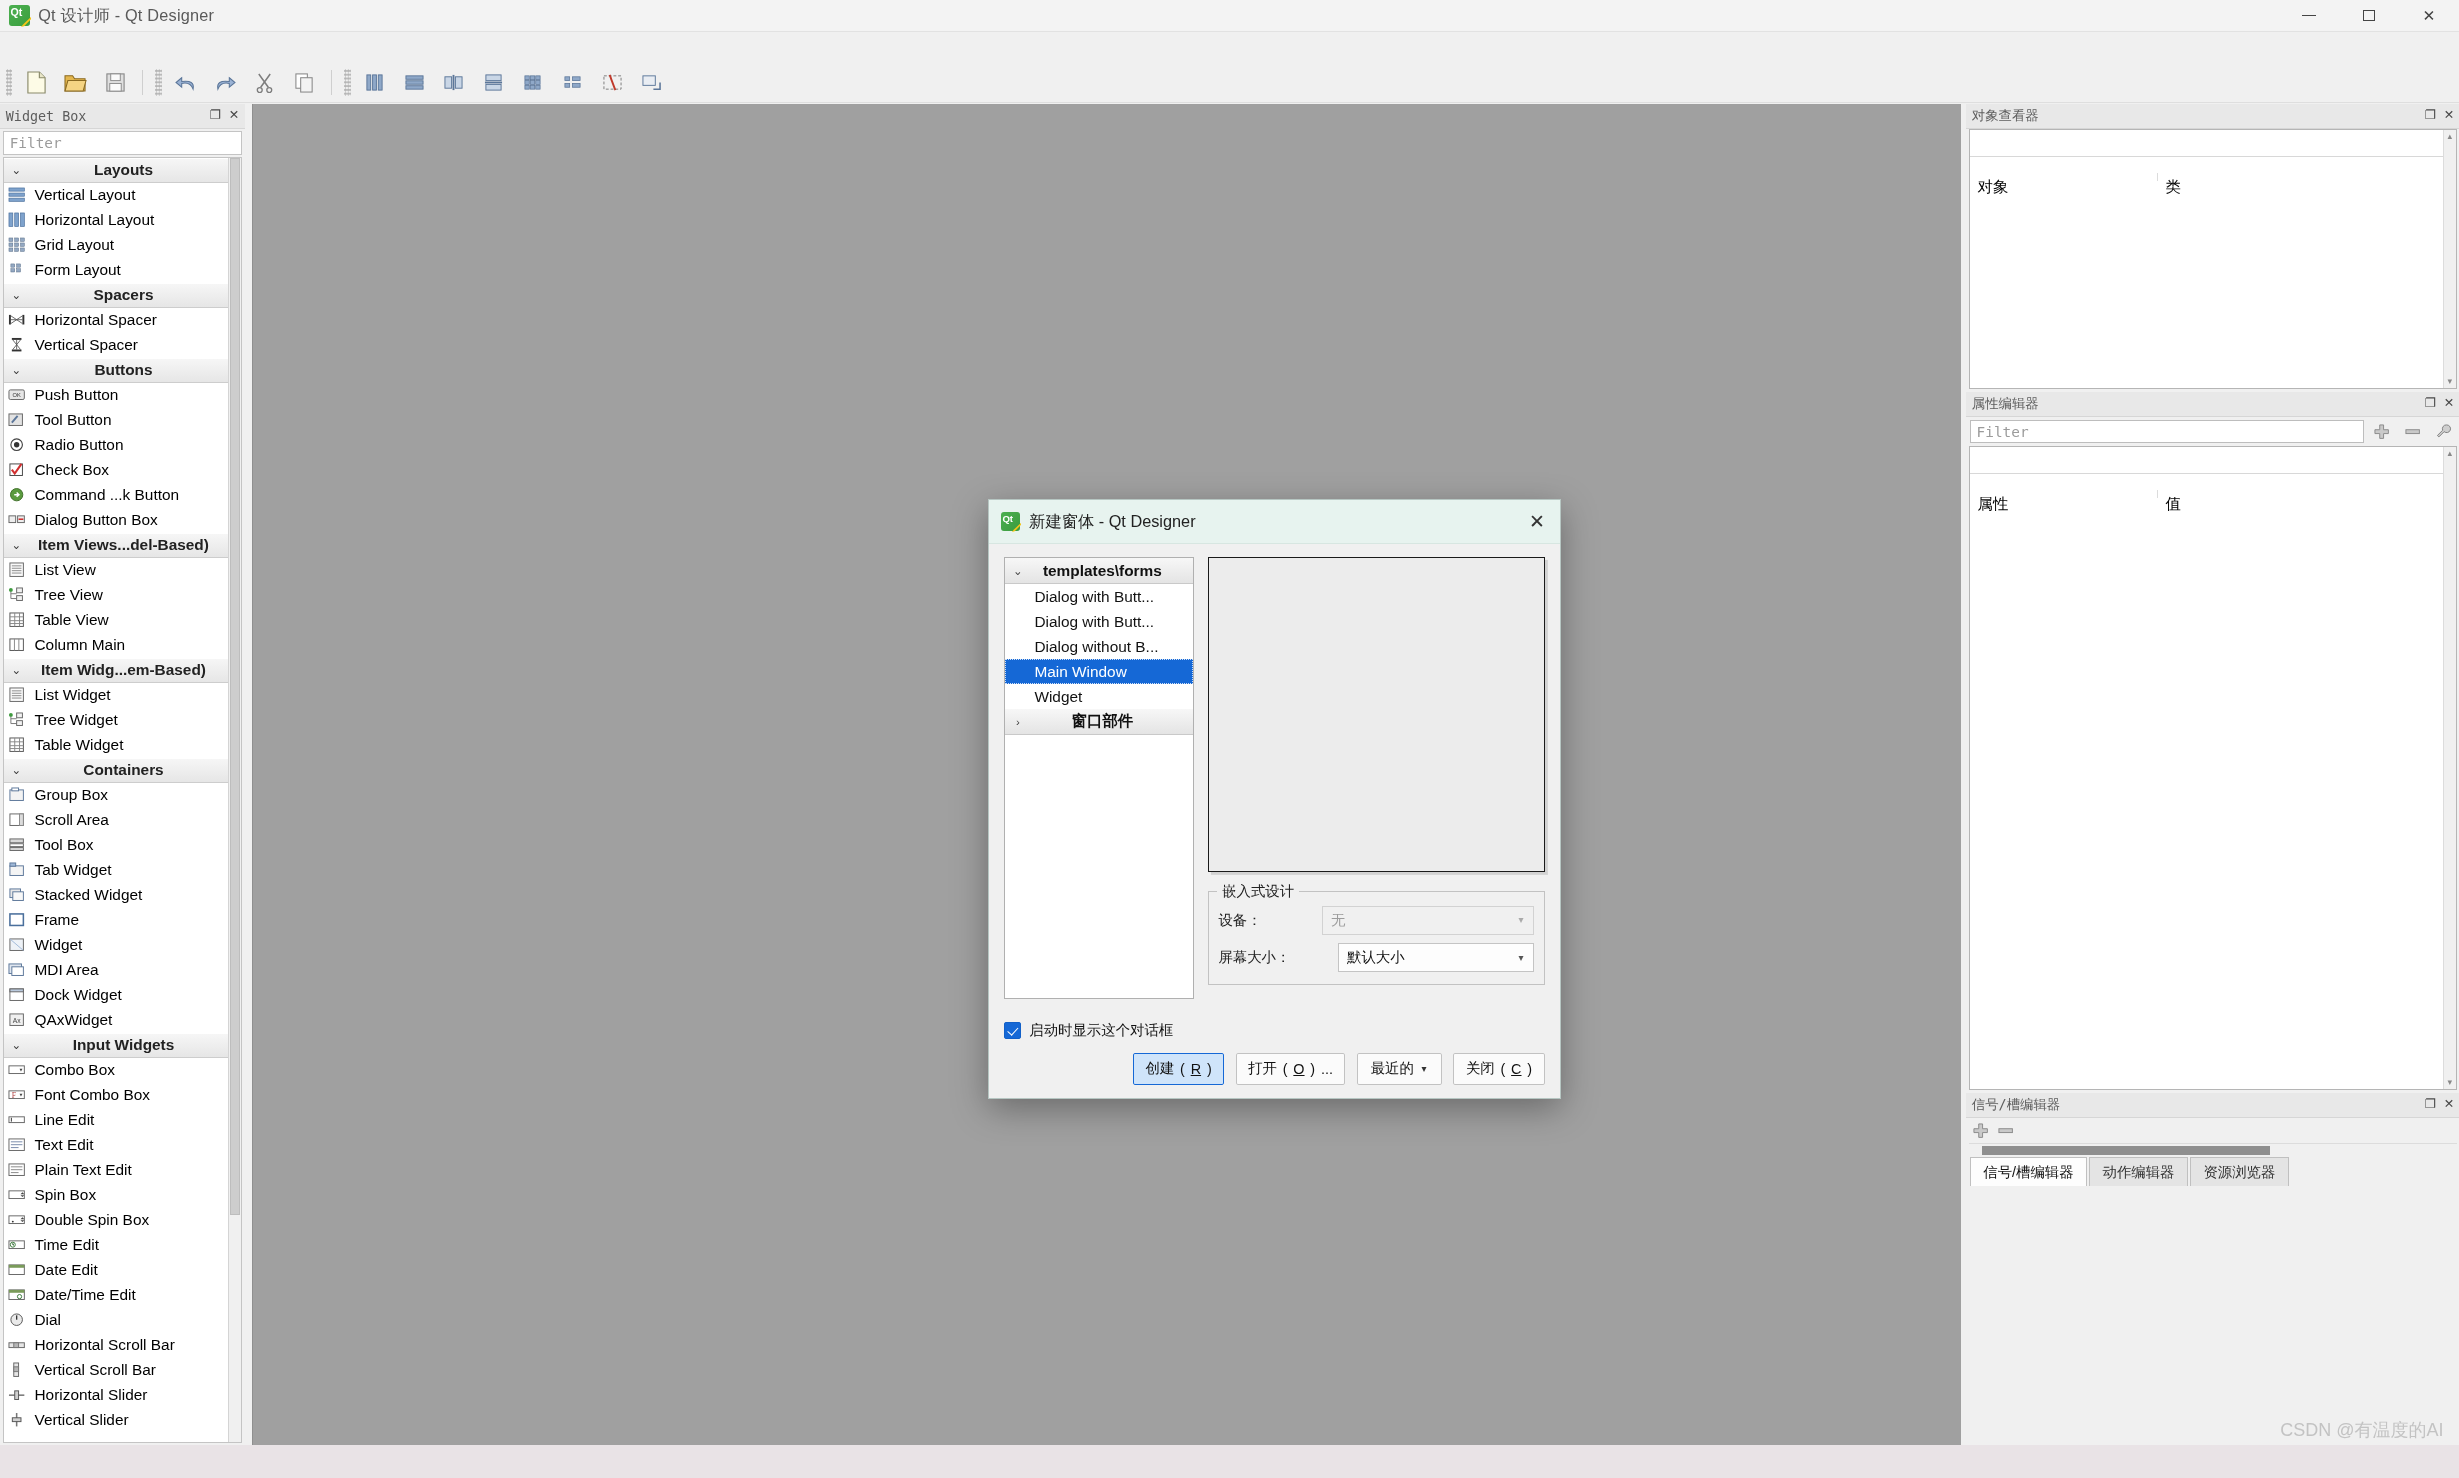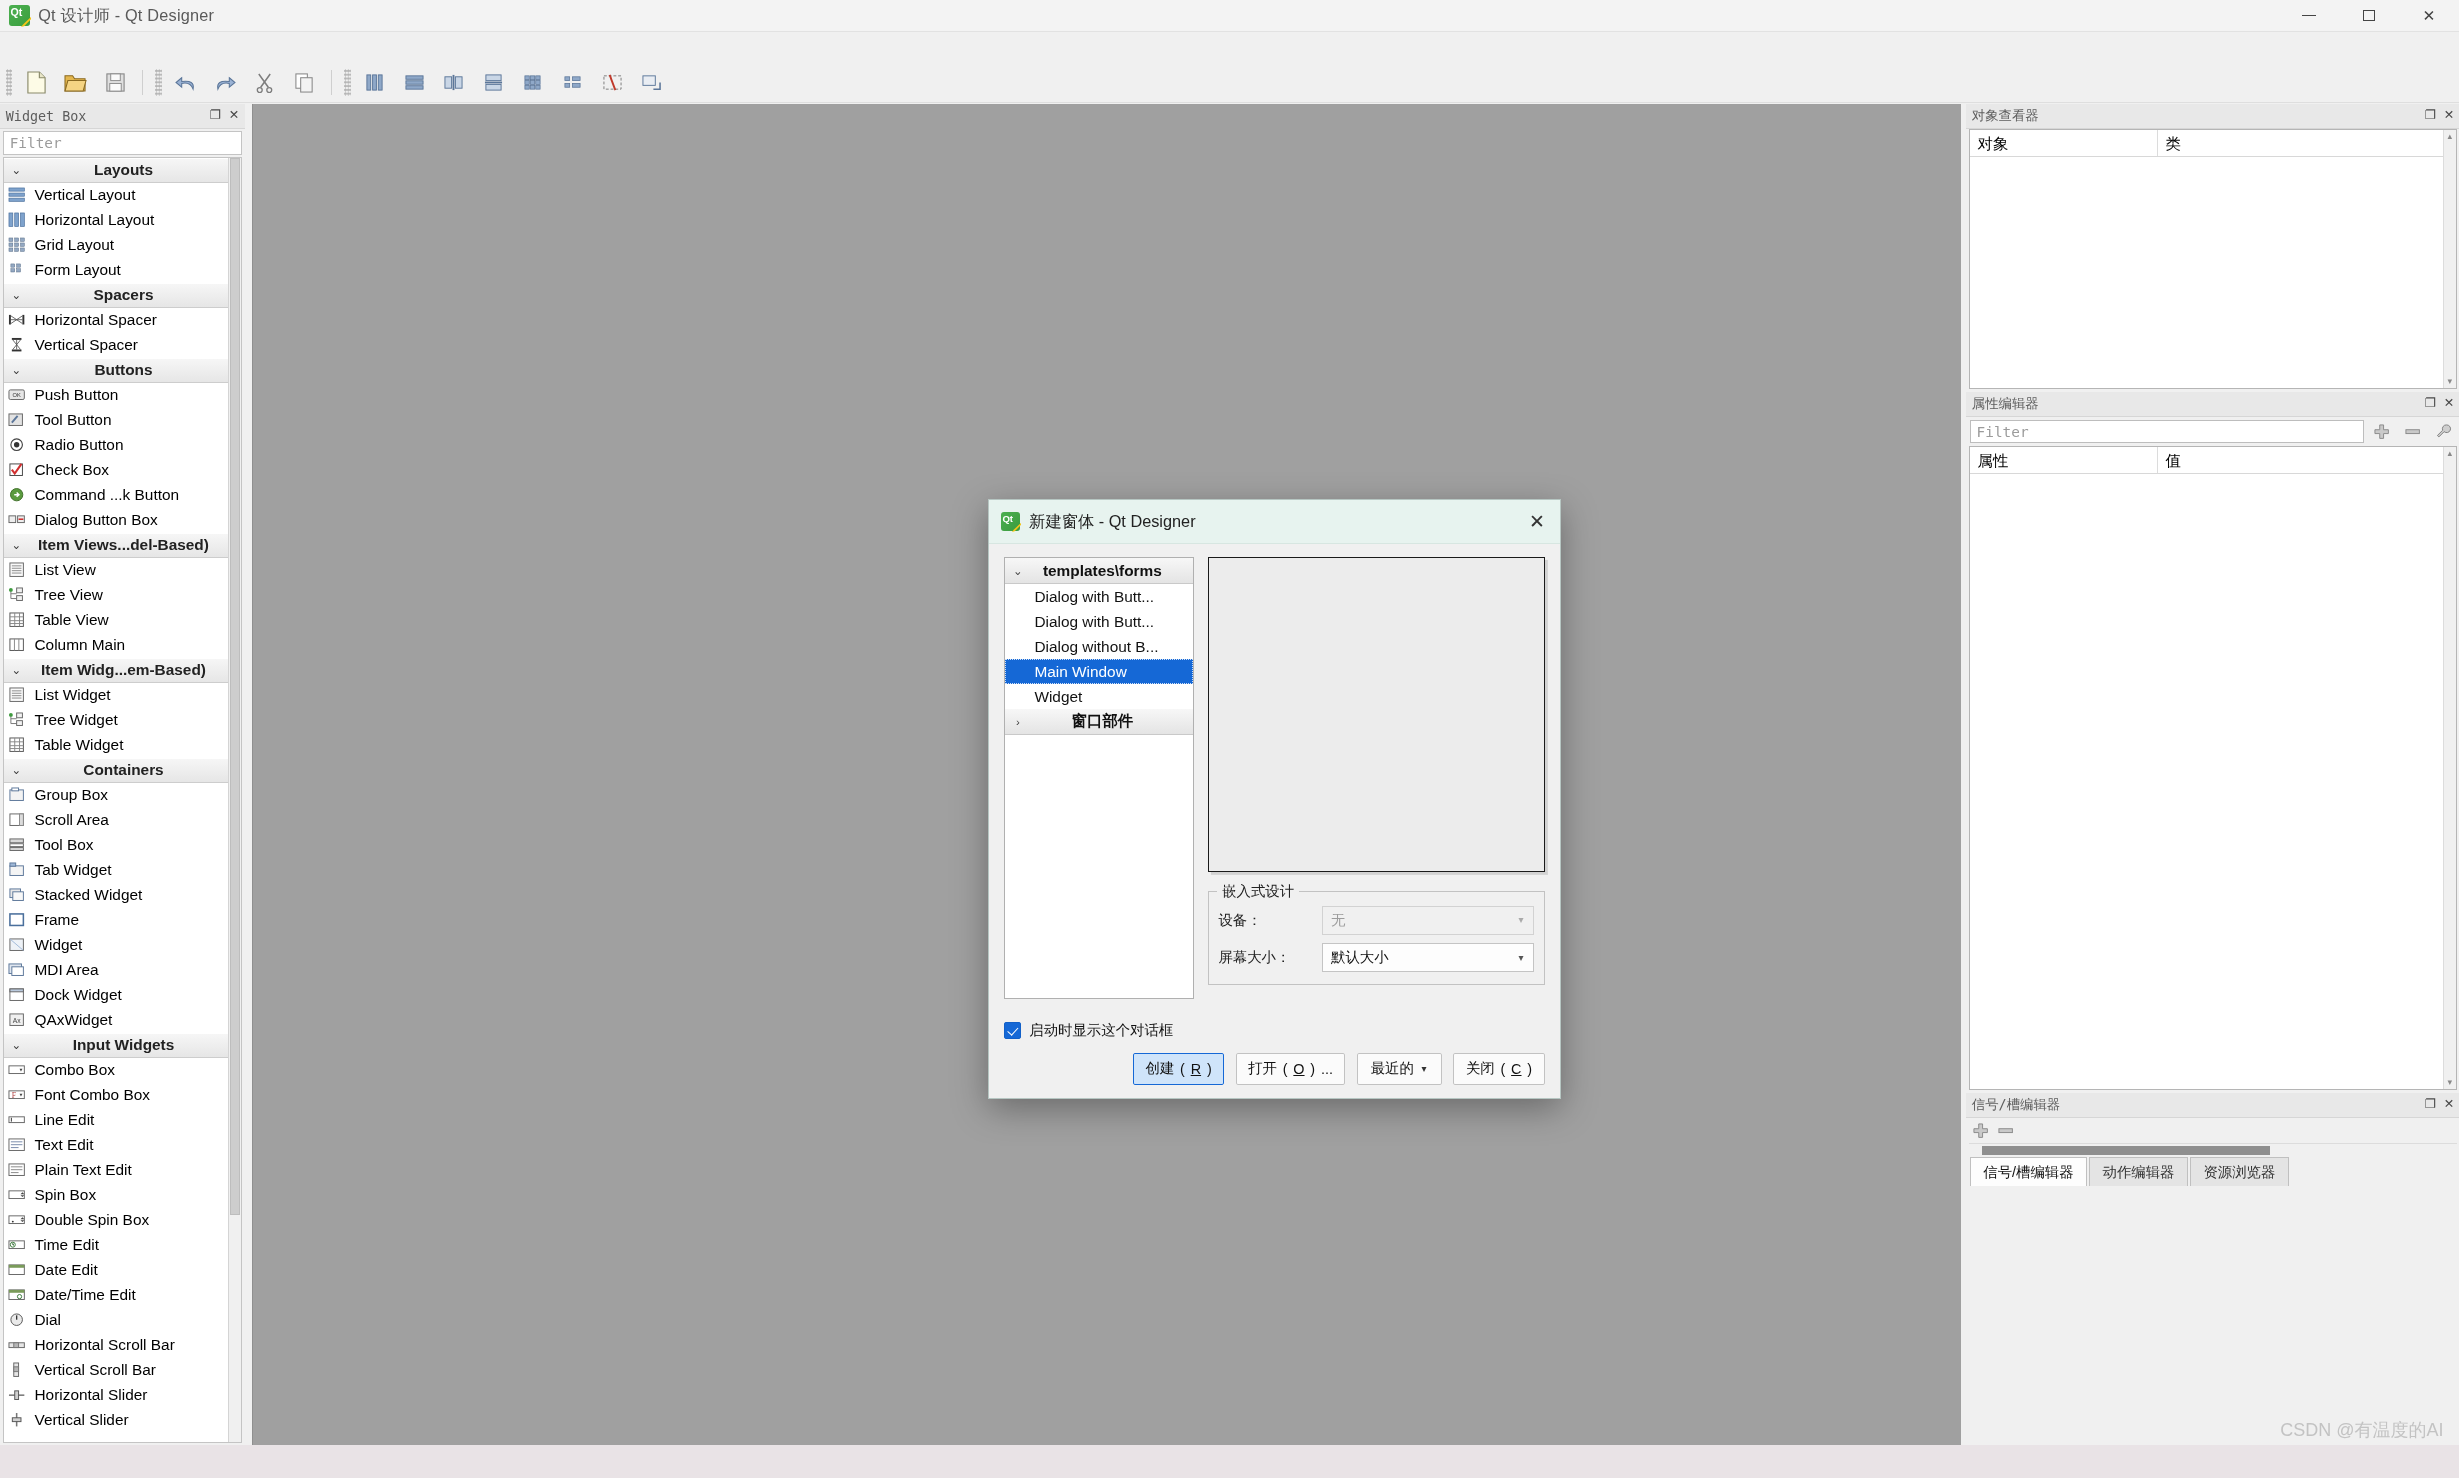--- a/index.html
+++ b/index.html
@@ -124,20 +124,21 @@
   .dock.propeditor  { height: 701px; }
   .dock.sigslot     { height: 352px; }
   .tbl-area {
     flex: 1; background: #fff; margin: 0 2.9px 2.9px 2.9px; border: 1px solid #b5b5b5;
     position: relative; overflow: hidden;
   }
   .tbl-head { display: flex; height: 27px; border-bottom: 1px solid #d8d8d8; background: #fff; }
   .th {
     font-size: 15.4px; color: #000; padding: 3.8px 7.7px; border-right: 1px solid #dcdcdc;
     white-space: nowrap;
+    margin-top: 43px;
   }
   .vscroll-right {
     position: absolute; right: 0; top: 0; width: 13.4px; height: 100%;
     background: #f0f0f0; border-left: 1px solid #dcdcdc;
   }
   .vs-arrow {
     width: 100%; height: 13.4px; display: flex; align-items: center; justify-content: center;
     font-size: 7.7px; color: #888;
   }
   .vs-arrow.bottom { position: absolute; bottom: 0; }
@@ -225,21 +226,21 @@
     box-shadow: 2.9px 2.9px 0 rgba(0,0,0,.12);
   }
   .groupbox {
     margin-top: 19px; border: 1px solid #c2c2c2; padding: 13.4px 9.6px 11.5px 9.6px; position: relative;
   }
   .gb-title {
     position: absolute; top: -10.6px; left: 8.6px; background: #f0f0f0;
     padding: 0 4.8px; font-size: 14.4px; color: #222;
   }
   .gb-row { display: flex; align-items: center; margin-bottom: 8.6px; }
-  .gb-row:last-child { margin-bottom: 0; }
+  .gb-row:last-child { margin-bottom: 0; gap: 16px; }
   .gb-label { width: 104px; font-size: 14.4px; color: #222; }
   .combo {
     flex: 1; height: 29px; background: #fdfdfd; border: 1px solid #c4c4c4;
     display: flex; align-items: center; padding: 0 7.7px; font-size: 14.4px; color: #111;
   }
   .combo.disabled { background: #f0f0f0; color: #9c9c9c; border-color: #d2d2d2; }
   .combo .arr { margin-left: auto; font-size: 8.6px; color: #555; }
   .combo.disabled .arr { color: #aaa; }
   .dlg-footer { padding: 9.6px 15.4px 13.4px 15.4px; flex: none; }
   .chk-row { display: flex; align-items: center; margin-bottom: 12.5px; margin-top: 13px; }

